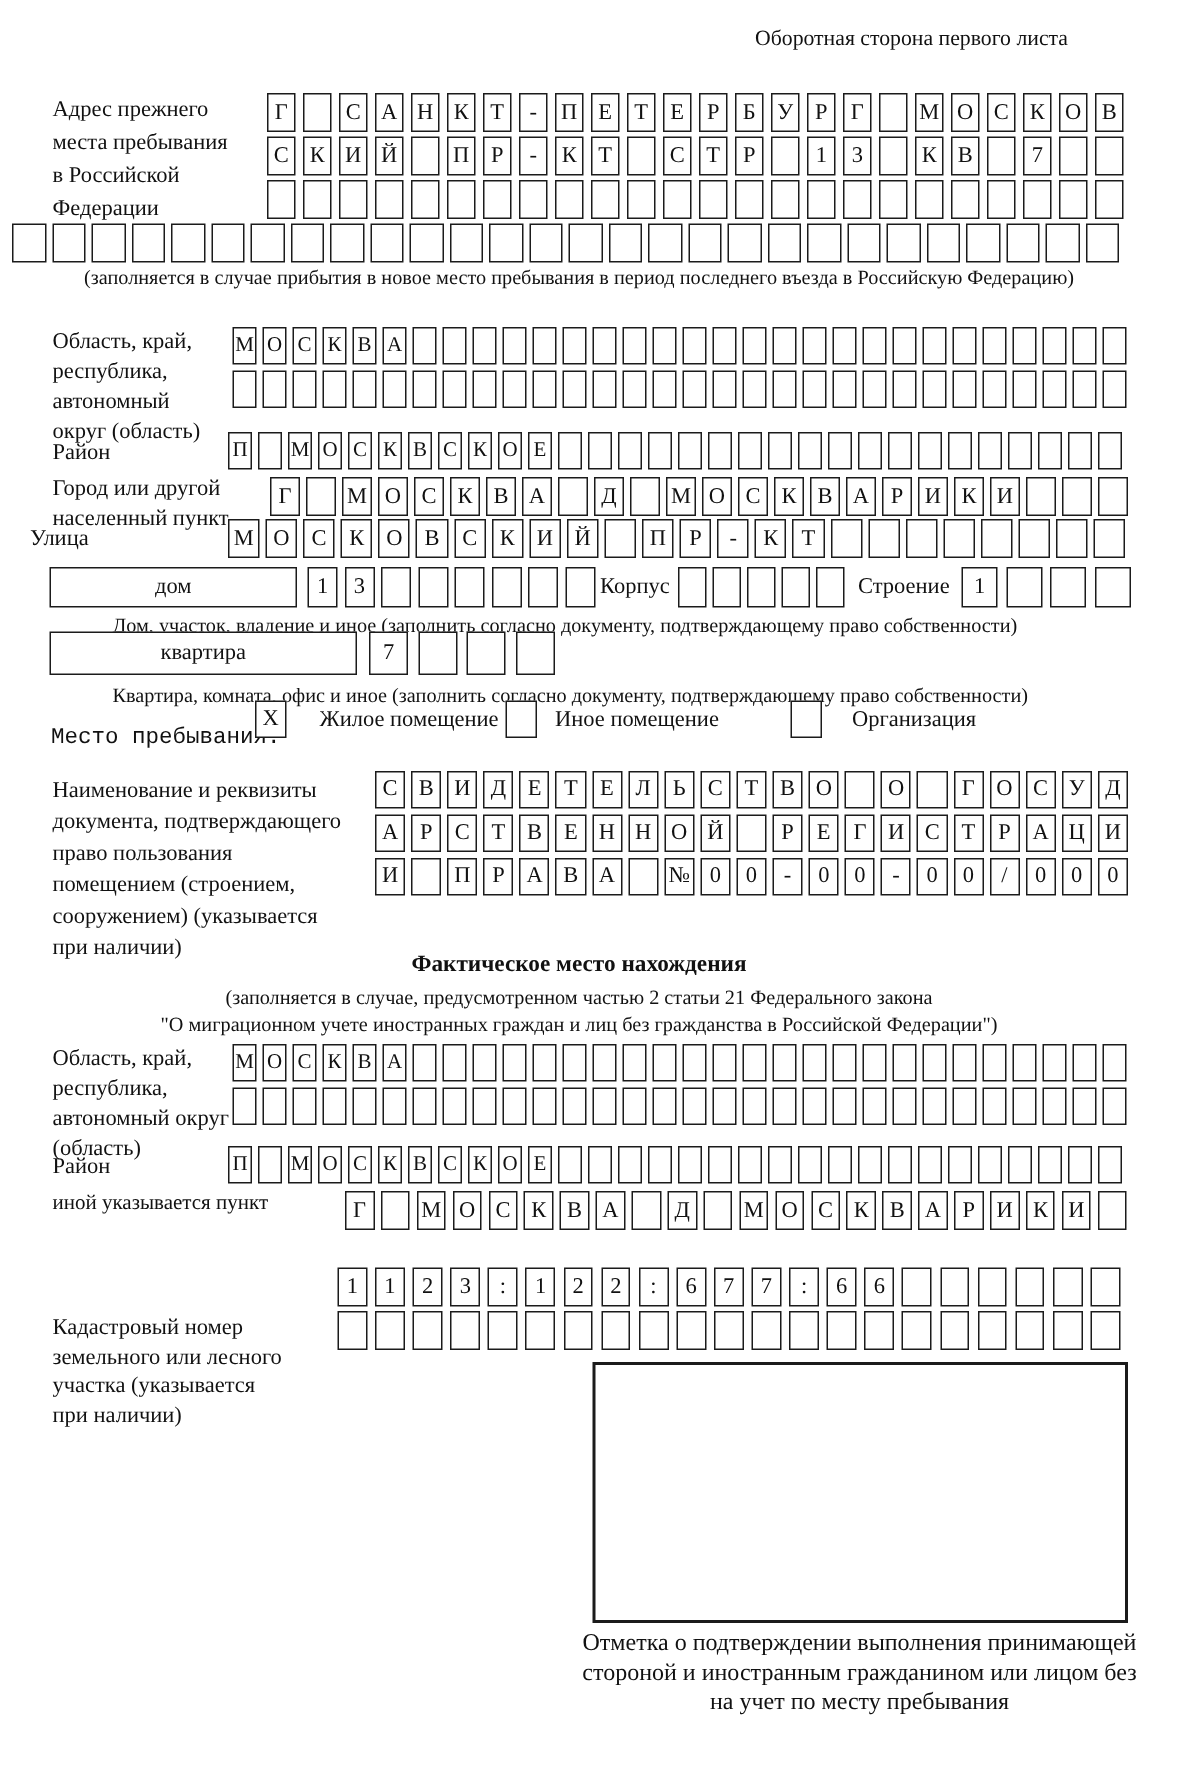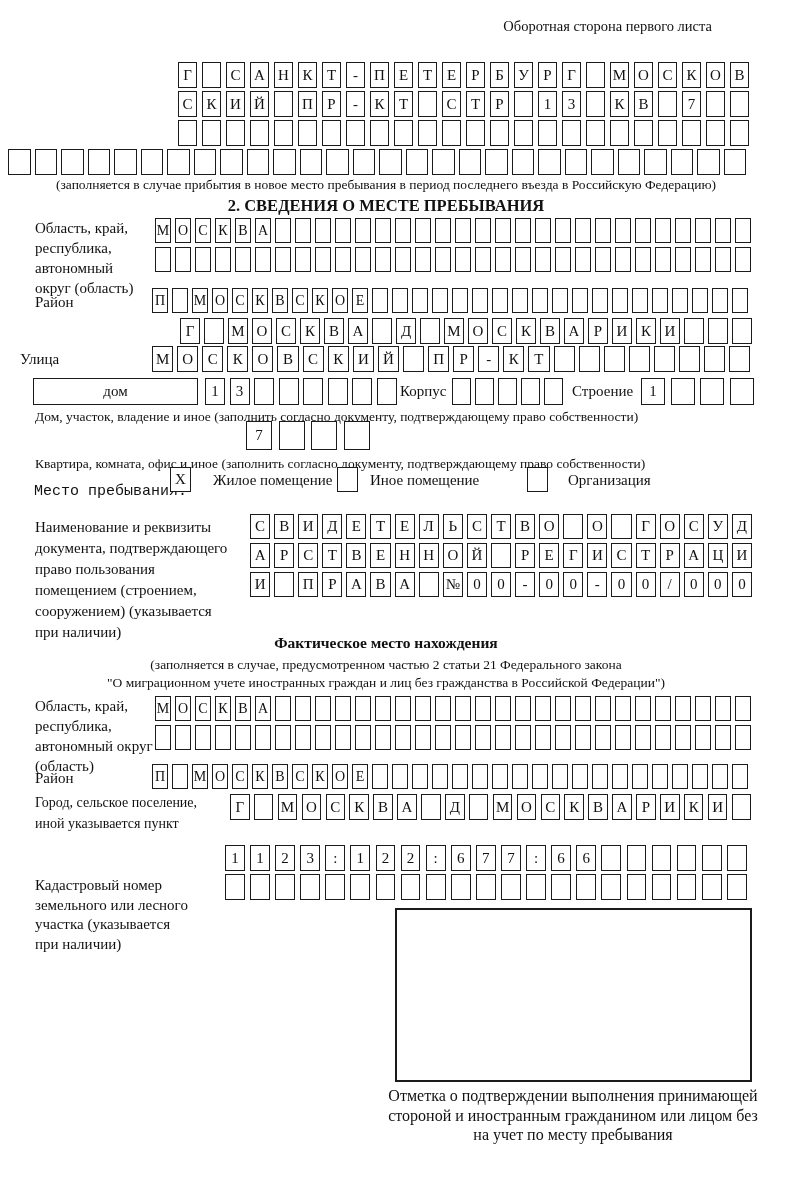--- a/index.html
+++ b/index.html
@@ -1,21 +1,21 @@
 <!DOCTYPE html>
 <html><head>
 <meta charset="utf-8">
 <style>
   html,body{margin:0;padding:0;background:#fff;}
   #page{position:relative;width:772px;height:1180px;background:#ffffff;overflow:hidden;
         font-family:"Liberation Serif","DejaVu Serif",serif;color:#111;}
   .abs{position:absolute;}
   .label{font-size:15px;line-height:20px;}
   .label-tight{font-size:15px;line-height:22px;}
-  .cap{font-size:13.5px;}
+  .cap{font-size:13.5px;margin-left:40px;}
   .cap-center{font-size:13.5px;text-align:center;left:0;right:0;}
   .title{font-weight:bold;font-size:16.5px;text-align:center;left:0;right:0;}
   .subtitle{font-weight:bold;font-size:15.5px;text-align:center;left:0;right:0;}
   .hnote{font-size:14.5px;}
   .cellrow{position:absolute;display:flex;}
   .cell{box-sizing:border-box;border:1.7px solid #1b1b1b;background:#fff;
         display:flex;align-items:center;justify-content:center;font-size:15px;}
   .cg-a{gap:5px}      .cg-a .cell{width:19px;height:26px;}
   .cg-full{gap:4px}   .cg-full .cell{width:22.5px;height:26px;}
   .cg-sm{gap:4px}     .cg-sm .cell{width:16px;height:25px;font-size:14px;}
@@ -35,20 +35,26 @@
   .stampbox{position:absolute;box-sizing:border-box;border:2px solid #1b1b1b;background:#fff;}
   .stamptext{position:absolute;text-align:center;font-size:16px;line-height:19.5px;}
 </style>
 </head>
 <body>
 
 <div id="page">
 
   <div class="abs hnote" style="top:18px;right:60px;">Оборотная сторона первого листа</div>
 
+  <div class="abs label-tight" style="left:35px;top:62px;width:145px;">
+    <div>Адрес прежнего</div>
+    <div>места пребывания</div>
+    <div>в Российской</div>
+    <div>Федерации</div>
+  </div>
   <div class="cellrow cg-a" style="left:178px;top:62px;">
       <span class="cell">Г</span>
       <span class="cell"></span>
       <span class="cell">С</span>
       <span class="cell">А</span>
       <span class="cell">Н</span>
       <span class="cell">К</span>
       <span class="cell">Т</span>
       <span class="cell">-</span>
       <span class="cell">П</span>
@@ -145,21 +151,20 @@
       <span class="cell"></span>
       <span class="cell"></span>
       <span class="cell"></span>
       <span class="cell"></span>
       <span class="cell"></span>
       <span class="cell"></span>
       <span class="cell"></span>
     </div>
   <div class="abs cap-center" style="top:177px;">(заполняется в случае прибытия в новое место пребывания в период последнего въезда в Российскую Федерацию)</div>
 
-  <div class="abs title" style="top:196px;">2. СВЕДЕНИЯ О МЕСТЕ ПРЕБЫВАНИЯ</div>
 
   <div class="abs label" style="left:35px;top:218px;width:130px;">
     <div>Область, край,</div>
     <div>республика,</div>
     <div>автономный</div>
     <div>округ (область)</div>
   </div>
   <div class="cellrow cg-sm" style="left:155px;top:218px;">
       <span class="cell">М</span>
       <span class="cell">О</span>
@@ -252,20 +257,24 @@
       <span class="cell"></span>
       <span class="cell"></span>
       <span class="cell"></span>
       <span class="cell"></span>
       <span class="cell"></span>
       <span class="cell"></span>
       <span class="cell"></span>
       <span class="cell"></span>
     </div>
 
+  <div class="abs label" style="left:35px;top:316px;width:145px;">
+    <div>Город или другой</div>
+    <div>населенный пункт</div>
+  </div>
   <div class="cellrow cg-md24" style="left:180px;top:318px;">
       <span class="cell">Г</span>
       <span class="cell"></span>
       <span class="cell">М</span>
       <span class="cell">О</span>
       <span class="cell">С</span>
       <span class="cell">К</span>
       <span class="cell">В</span>
       <span class="cell">А</span>
       <span class="cell"></span>
@@ -335,20 +344,21 @@
     </div>
   <div class="abs label" style="left:572px;top:381px;">Строение</div>
   <div class="cellrow cg-s4" style="left:641px;top:378px;">
       <span class="cell">1</span>
       <span class="cell"></span>
       <span class="cell"></span>
       <span class="cell"></span>
     </div>
   <div class="abs cap" style="left:35px;top:409px;">Дом, участок, владение и иное (заполнить согласно документу, подтверждающему право собственности)</div>
 
+  <div class="widebox" style="left:33px;top:421px;width:205px;height:29px;">квартира</div>
   <div class="cellrow cg-kv" style="left:246px;top:421px;">
       <span class="cell">7</span>
       <span class="cell"></span>
       <span class="cell"></span>
       <span class="cell"></span>
     </div>
   <div class="abs cap" style="left:35px;top:456px;">Квартира, комната, офис и иное (заполнить согласно документу, подтверждающему право собственности)</div>
 
   <div class="abs label" style="left:34px;top:482px;font-family:Liberation Mono, monospace;">Место пребывания:</div>
   <div class="chk" style="left:170px;top:467px;">X</div>
@@ -539,21 +549,20 @@
       <span class="cell"></span>
       <span class="cell"></span>
       <span class="cell"></span>
       <span class="cell"></span>
       <span class="cell"></span>
       <span class="cell"></span>
       <span class="cell"></span>
     </div>
 
   <div class="abs" style="left:35px;top:792px;width:190px;font-size:14px;line-height:21px;">
-    <div>Город, сельское поселение,</div>
     <div>иной указывается пункт</div>
   </div>
   <div class="cellrow cg-fg" style="left:230px;top:794px;">
       <span class="cell">Г</span>
       <span class="cell"></span>
       <span class="cell">М</span>
       <span class="cell">О</span>
       <span class="cell">С</span>
       <span class="cell">К</span>
       <span class="cell">В</span>

